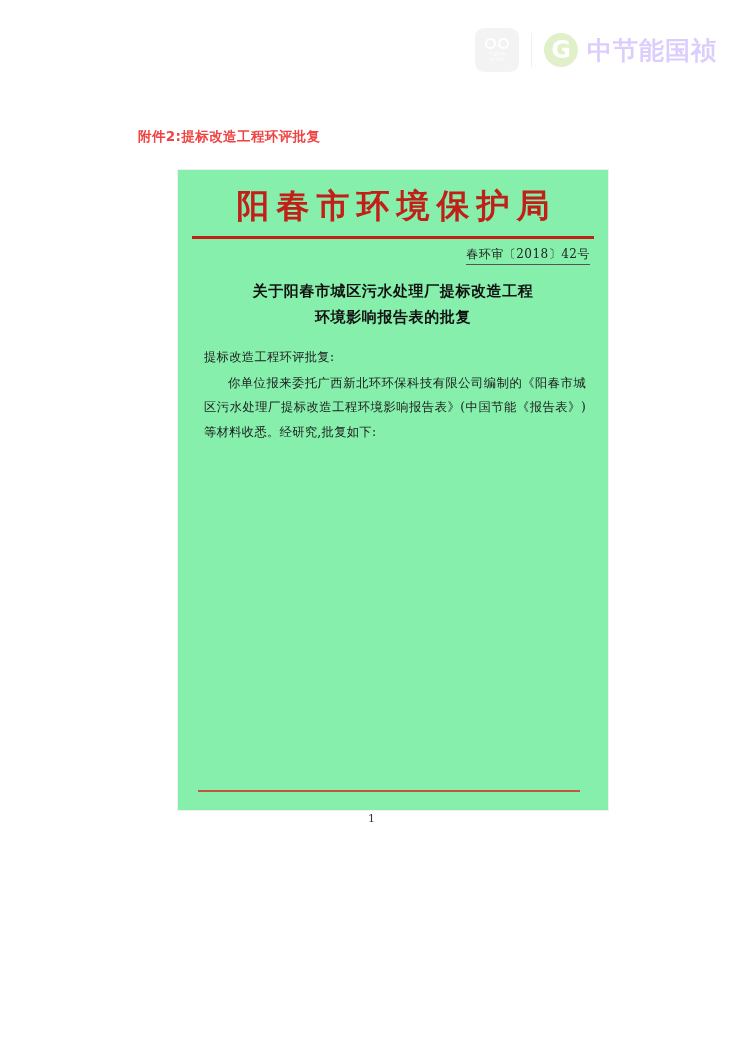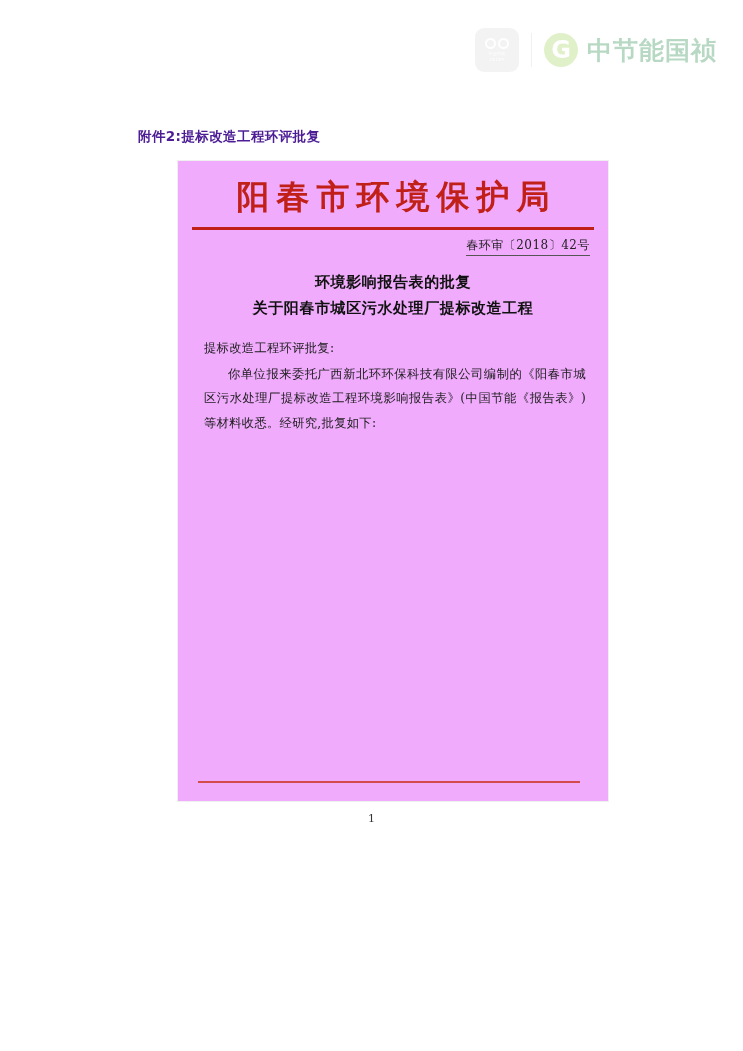--- a/index.html
+++ b/index.html
@@ -71,44 +71,44 @@
     font-size: 24px;
     font-weight: bold;
     display: flex;
     align-items: center;
     justify-content: center;
     margin-right: 9px;
     font-family: "DejaVu Sans", sans-serif;
   }
   .logo-text {
     font-size: 25px;
-    color: #15803d;
+    color: #8b5cf6;
     letter-spacing: 1px;
     font-weight: bold;
     white-space: nowrap;
   }
   
   .attach-caption {
     position: absolute;
     left: 138px;
     top: 128px;
     font-size: 13.5px;
     font-weight: bold;
-    color: #4c1d95;
+    color: #ef4444;
     letter-spacing: 0.4px;
     white-space: nowrap;
   }
   
   .scan {
     position: absolute;
     left: 178px;
-    top: 161px;
+    top: 170px;
     width: 430px;
     height: 640px;
-    background: #f0abfc;
+    background: #86efac;
     box-shadow: 0 0 0 1px #efefef;
   }
   .scan-inner {
     position: relative;
     width: 100%;
     height: 100%;
     padding: 0;
   }
   .doc-title {
     position: absolute;
@@ -218,22 +218,22 @@
 
   <div class="attach-caption">附件2:提标改造工程环评批复</div>
 
   <div class="scan">
     <div class="scan-inner">
       <div class="doc-title">阳春市环境保护局</div>
       <div class="red-rule"></div>
       <div class="doc-number">春环审〔2018〕42号</div>
 
       <div class="doc-heading">
+        <div>关于阳春市城区污水处理厂提标改造工程</div>
         <div>环境影响报告表的批复</div>
-        <div>关于阳春市城区污水处理厂提标改造工程</div>
       </div>
 
       <div class="doc-body">
         <p>提标改造工程环评批复:</p>
         <p class="indent">你单位报来委托广西新北环环保科技有限公司编制的《阳春市城区污水处理厂提标改造工程环境影响报告表》(中国节能《报告表》)等材料收悉。经研究,批复如下:</p>
       </div>
 
       <div class="underline-red"></div>
     </div>
   </div>

